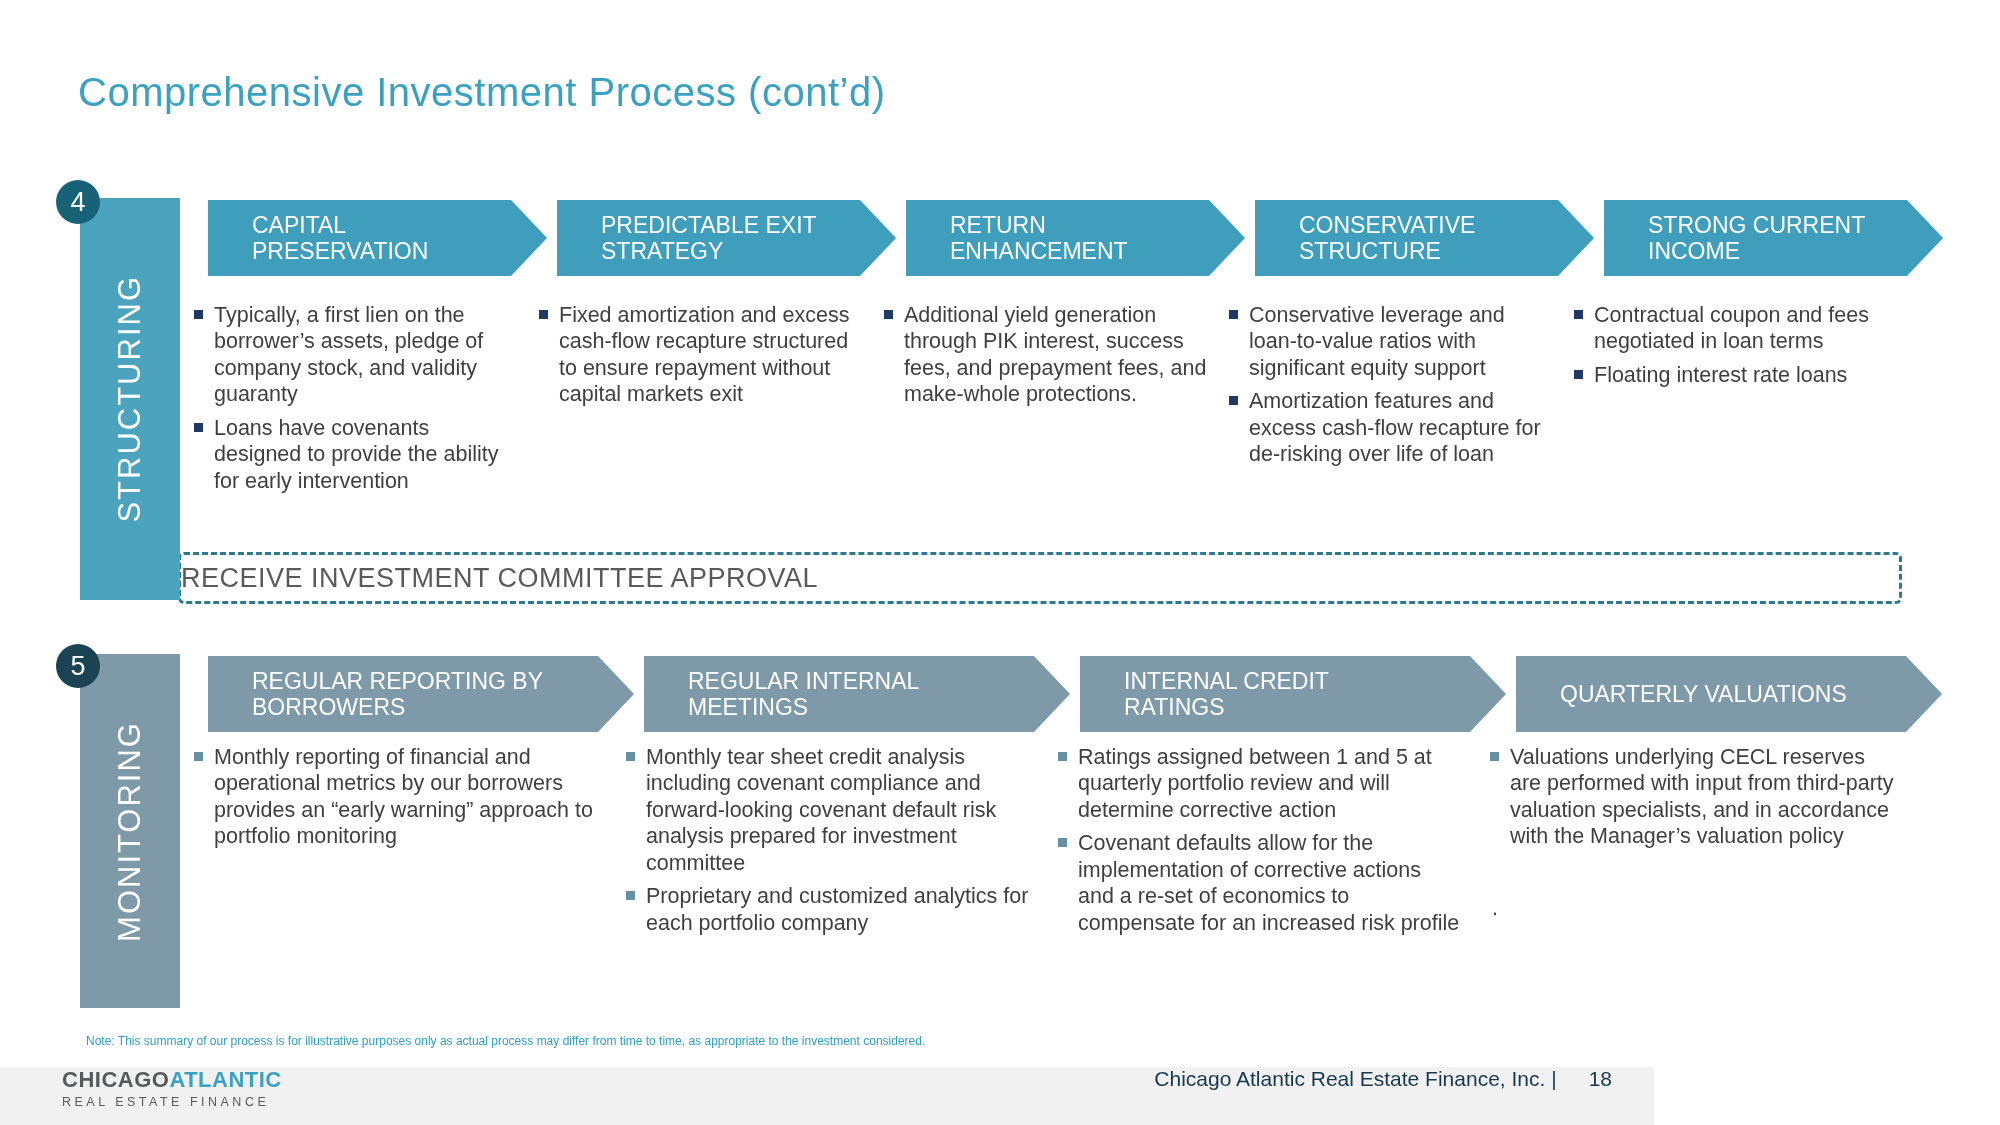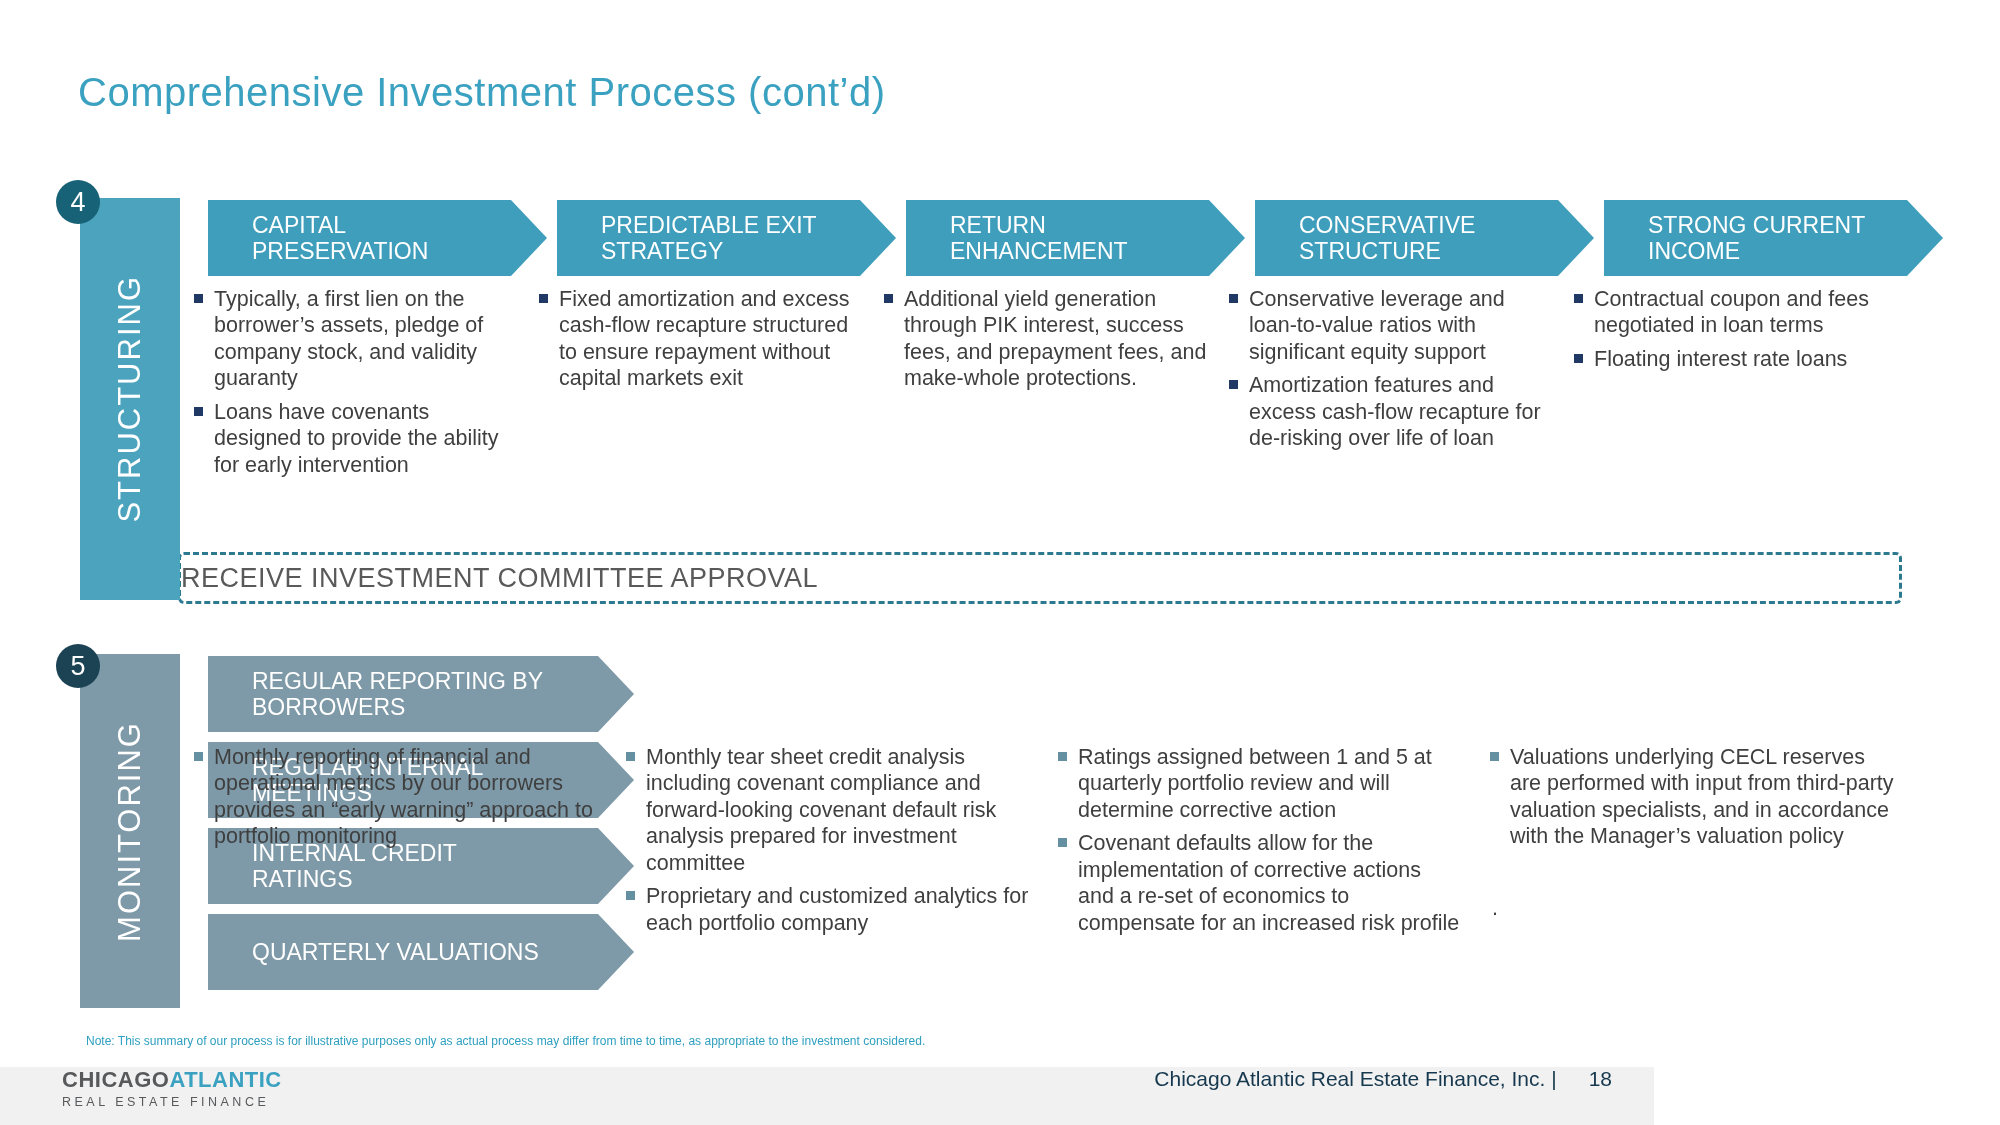--- a/index.html
+++ b/index.html
@@ -33,34 +33,34 @@
   #vbar4 { left:80px; top:198px; width:100px; height:402px; background:#4ba3bd; }
   #vbar5 { left:80px; top:654px; width:100px; height:354px; background:#7e99a7; }
   .vbar span {
     writing-mode:vertical-rl; transform:rotate(180deg);
     font-size:31px; letter-spacing:2px; white-space:nowrap;
   }
 
   
   .arrows { position:absolute; display:flex; gap:10px;padding-left:16px; }
   #arrows4 { left:192px; top:200px; }
-  #arrows5 { left:192px; top:656px;flex-direction:column; }
+  #arrows5 { left:192px; top:656px; }
   .arrow {
     height:76px; color:#fff; display:flex; align-items:center;
     padding:0 48px 0 44px;
     clip-path: polygon(0 0, calc(100% - 36px) 0, 100% 50%, calc(100% - 36px) 100%, 0 100%);
     font-size:23px; line-height:1.15;
   }
   .arrow .lbl { white-space:pre-line; }
   #arrows4 .arrow { width:339px; background:#3e9ebb; }
   #arrows5 .arrow { width:426px; background:#7e99a7; }
 
   
   .cols { position:absolute; display:flex; gap:6px; }
-  #cols4 { left:192px; top:286px; }
+  #cols4 { left:192px; top:302px; }
   #cols5 { left:192px; top:744px; }
   #cols4 .col { width:339px; padding:0 14px 0 2px; }
   #cols5 .col { width:426px; padding:0 20px 0 2px; }
   ul.bullets { list-style:none; margin:0; padding:0; }
   li.b { display:flex; gap:11px; font-size:21.5px; line-height:1.23; color:#3f3f3f; margin-bottom:7px; }
   .mk { flex:0 0 auto; width:9px; height:9px; margin-top:8px; }
   .mk-navy { background:#1f3864; }
   .mk-gray { background:#6490a2; }
 
   

